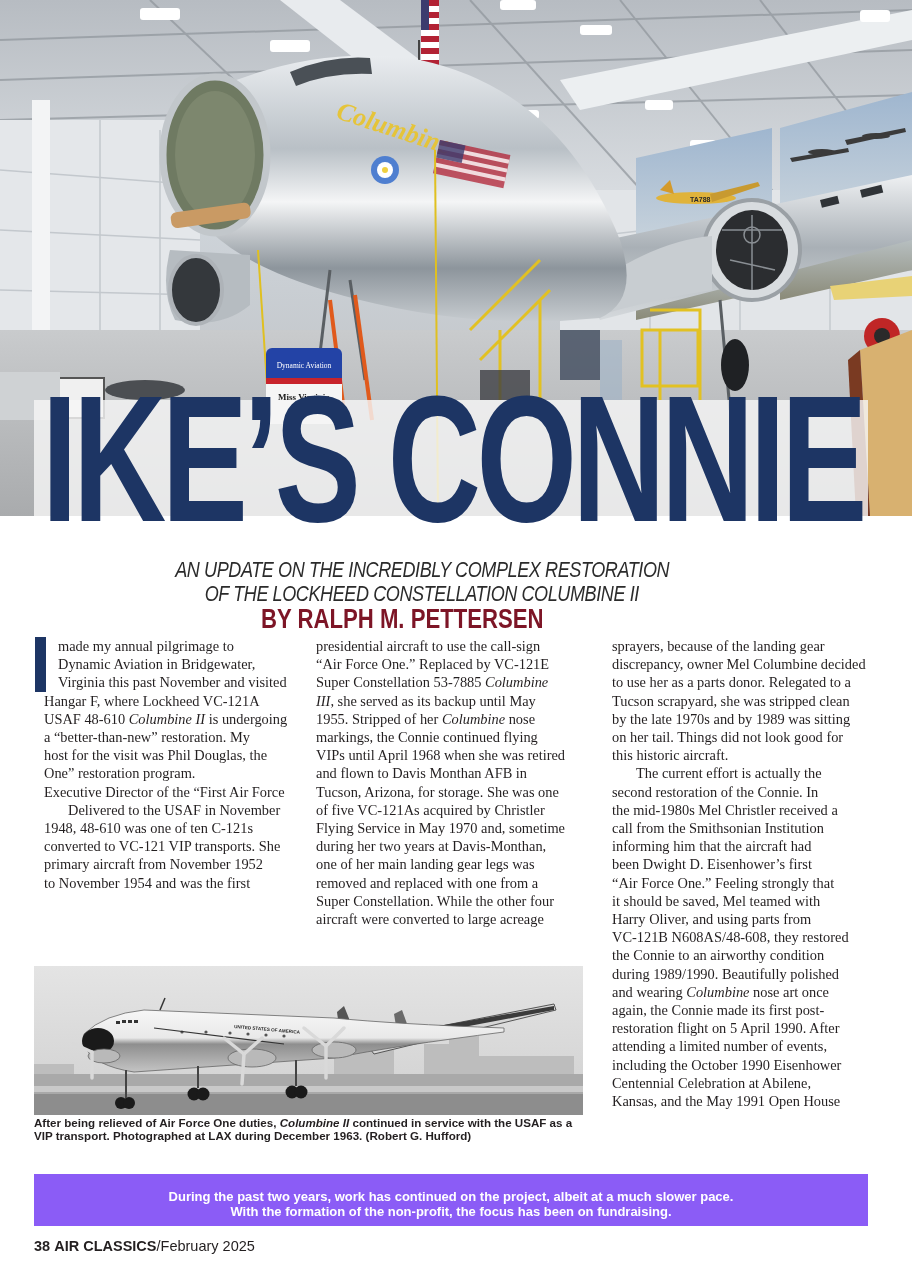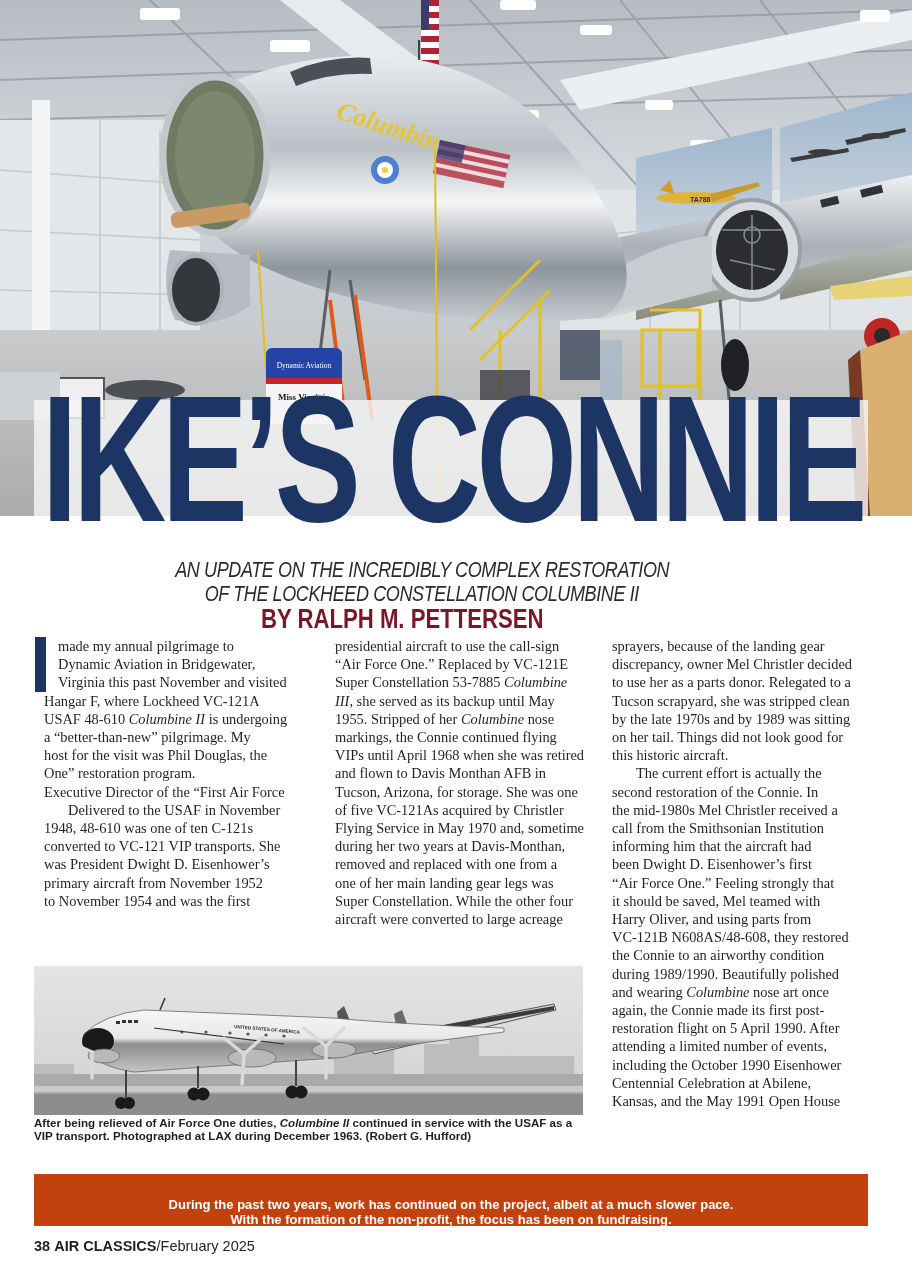--- a/index.html
+++ b/index.html
@@ -42,21 +42,21 @@
     font-size: 27px; line-height: 28px;
   }
   .byline span { display: inline-block; transform: scaleX(0.82); }
 
   
   .col {
     position: absolute; font-size: 14.4px; line-height: 18.2px; color: #231f20;
   }
   .col .line { display: block; white-space: nowrap; margin-left: 10px; }
   .col1 { left: 34px; top: 637px; width: 270px; }
-  .col2 { left: 325px; top: 637px; width: 275px; }
+  .col2 { left: 306px; top: 637px; width: 275px; }
   .col3 { left: 602px; top: 637px; width: 300px; }
 
   .dropcap {
     position: absolute; left: 35px; top: 637px; width: 11px; height: 55px;
     background: #1d3564;
   }
   .col1 .line.dc { padding-left: 14px; }
 
   
   .inset {
@@ -66,23 +66,23 @@
   .caption {
     position: absolute; left: 34px; top: 1117px; width: 555px;
     font-family: "Liberation Sans", sans-serif; font-weight: 700;
     font-size: 11.6px; line-height: 12.6px; color: #231f20;
   }
   .caption em { font-style: italic; }
 
   
   .banner {
     position: absolute; left: 34px; top: 1174px; width: 834px; height: 52px;
-    background: #c2410c; color: #ffffff; text-align: center;
+    background: #8b5cf6; color: #ffffff; text-align: center;
     font-family: "Liberation Sans", sans-serif; font-weight: 700;
-    font-size: 13px; line-height: 15px; padding-top: 23px;
+    font-size: 13px; line-height: 15px; padding-top: 15px;
   }
 
   
   .folio {
     position: absolute; left: 34px; top: 1238px;
     font-family: "Liberation Sans", sans-serif; font-size: 14.5px; color: #231f20;
   }
   .folio .pg { font-weight: 700; margin-top: 38px; }
   .folio .mag { font-weight: 700; text-align: center; }
 </style>
@@ -297,52 +297,51 @@
 <div class="deck l2"><span>OF THE LOCKHEED CONSTELLATION COLUMBINE II</span></div>
 <div class="byline"><span>BY RALPH M. PETTERSEN</span></div>
 
 <div class="dropcap" aria-label="I"></div>
 <div class="col col1">
     <span class="line dc"><span>made my annual pilgrimage to</span></span>
     <span class="line dc"><span>Dynamic Aviation in Bridgewater,</span></span>
     <span class="line dc"><span>Virginia this past November and visited</span></span>
     <span class="line"><span>Hangar F, where Lockheed VC-121A</span></span>
     <span class="line"><span>USAF 48-610 </span><em>Columbine II</em><span> is undergoing</span></span>
-    <span class="line"><span>a “better-than-new” pilgrimage. My</span></span>
+    <span class="line"><span>a “better-than-new” restoration. My</span></span>
     <span class="line"><span>host for the visit was Phil Douglas, the</span></span>
     <span class="line"><span>One” restoration program.</span></span>
     <span class="line"><span>Executive Director of the “First Air Force</span></span>
     <span class="line" style="padding-left: 24px;"><span>Delivered to the USAF in November</span></span>
     <span class="line"><span>1948, 48-610 was one of ten C-121s</span></span>
     <span class="line"><span>converted to VC-121 VIP transports. She</span></span>
-    <span class="line"><span>was President Dwight D. Eisenhower’s</span></span>
     <span class="line"><span>primary aircraft from November 1952</span></span>
     <span class="line"><span>to November 1954 and was the first</span></span>
   </div>
 <div class="col col2">
     <span class="line"><span>presidential aircraft to use the call-sign</span></span>
     <span class="line"><span>“Air Force One.” Replaced by VC-121E</span></span>
     <span class="line"><span>Super Constellation 53-7885 </span><em>Columbine</em></span>
     <span class="line"><em>III</em><span>, she served as its backup until May</span></span>
     <span class="line"><span>1955. Stripped of her </span><em>Columbine</em><span> nose</span></span>
     <span class="line"><span>markings, the Connie continued flying</span></span>
     <span class="line"><span>VIPs until April 1968 when she was retired</span></span>
     <span class="line"><span>and flown to Davis Monthan AFB in</span></span>
     <span class="line"><span>Tucson, Arizona, for storage. She was one</span></span>
     <span class="line"><span>of five VC-121As acquired by Christler</span></span>
     <span class="line"><span>Flying Service in May 1970 and, sometime</span></span>
     <span class="line"><span>during her two years at Davis-Monthan,</span></span>
+    <span class="line"><span>one of her main landing gear legs was</span></span>
     <span class="line"><span>removed and replaced with one from a</span></span>
-    <span class="line"><span>one of her main landing gear legs was</span></span>
     <span class="line"><span>Super Constellation. While the other four</span></span>
     <span class="line"><span>aircraft were converted to large acreage</span></span>
   </div>
 <div class="col col3">
     <span class="line"><span>sprayers, because of the landing gear</span></span>
-    <span class="line"><span>discrepancy, owner Mel Christler decided</span></span>
+    <span class="line"><span>discrepancy, owner Mel Columbine decided</span></span>
     <span class="line"><span>to use her as a parts donor. Relegated to a</span></span>
     <span class="line"><span>Tucson scrapyard, she was stripped clean</span></span>
     <span class="line"><span>by the late 1970s and by 1989 was sitting</span></span>
     <span class="line"><span>on her tail. Things did not look good for</span></span>
     <span class="line"><span>this historic aircraft.</span></span>
     <span class="line" style="padding-left: 24px;"><span>The current effort is actually the</span></span>
     <span class="line"><span>second restoration of the Connie. In</span></span>
     <span class="line"><span>the mid-1980s Mel Christler received a</span></span>
     <span class="line"><span>call from the Smithsonian Institution</span></span>
     <span class="line"><span>informing him that the aircraft had</span></span>

